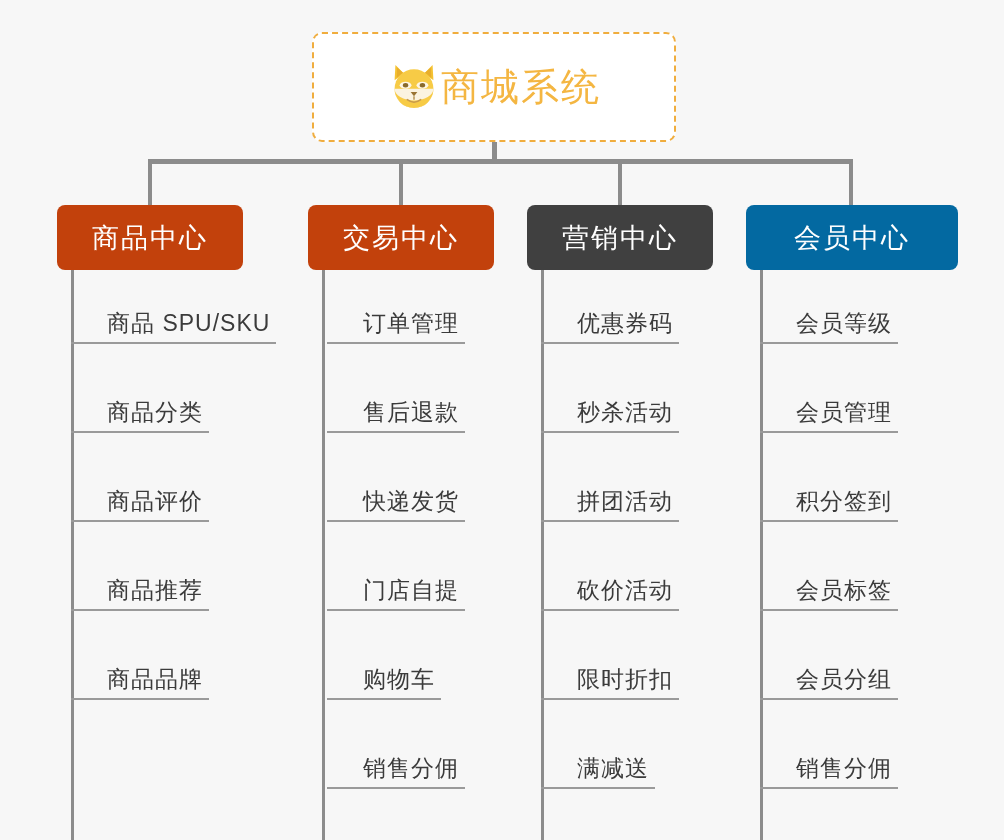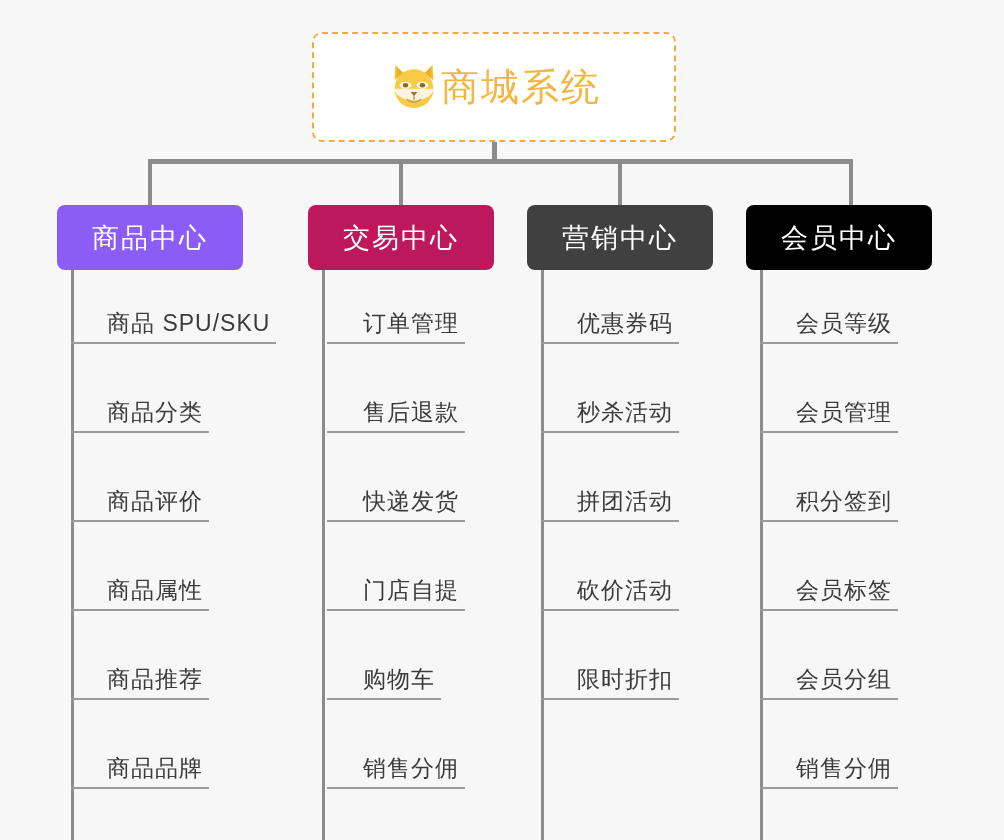--- a/index.html
+++ b/index.html
@@ -133,48 +133,45 @@
   <div class="conn conn-v" style="left:492px; top:142px; width:5px; height:20px;"></div>
 
   <div class="conn conn-h" style="left:148px; top:159px; width:705px; height:5px;"></div>
 
   <div class="conn conn-v" style="left:148px; top:159px; height:48px;"></div>
   <div class="conn conn-v" style="left:399px; top:159px; height:48px;"></div>
   <div class="conn conn-v" style="left:618px; top:159px; height:48px;"></div>
   <div class="conn conn-v" style="left:849px; top:159px; height:48px;"></div>
 
   <div class="column">
-    <div class="cat-box" style="left:57px; width:186px; background:#8b5cf6;">
+    <div class="cat-box" style="left:57px; width:186px; background:#c2410c;">
       <span>商品中心</span>
     </div>
     <div class="trunk" style="left:71px; top:65px; height:747px;"></div>
     <ul class="leaf-list" style="left:71px; top:50px;">
       <li class="leaf-item">
           <span class="leaf-label">商品 SPU/SKU</span>
         </li>
       <li class="leaf-item">
           <span class="leaf-label">商品分类</span>
         </li>
       <li class="leaf-item">
           <span class="leaf-label">商品评价</span>
         </li>
       <li class="leaf-item">
-          <span class="leaf-label">商品属性</span>
-        </li>
-      <li class="leaf-item">
           <span class="leaf-label">商品推荐</span>
         </li>
       <li class="leaf-item">
           <span class="leaf-label">商品品牌</span>
         </li>
     </ul>
   </div>
 
   <div class="column">
-    <div class="cat-box" style="left:308px; width:186px; background:#be185d;">
+    <div class="cat-box" style="left:308px; width:186px; background:#c2410c;">
       <span>交易中心</span>
     </div>
     <div class="trunk" style="left:322px; top:65px; height:747px;"></div>
     <ul class="leaf-list" style="left:327px; top:50px;">
       <li class="leaf-item">
           <span class="leaf-label">订单管理</span>
         </li>
       <li class="leaf-item">
           <span class="leaf-label">售后退款</span>
         </li>
@@ -207,25 +204,28 @@
         </li>
       <li class="leaf-item">
           <span class="leaf-label">拼团活动</span>
         </li>
       <li class="leaf-item">
           <span class="leaf-label">砍价活动</span>
         </li>
       <li class="leaf-item">
           <span class="leaf-label">限时折扣</span>
         </li>
-    </ul>
-  </div>
-
-  <div class="column">
-    <div class="cat-box" style="left:746px; width:186px; background:#000000;">
+      <li class="leaf-item">
+          <span class="leaf-label">满减送</span>
+        </li>
+    </ul>
+  </div>
+
+  <div class="column">
+    <div class="cat-box" style="left:746px; width:212px; background:#0369a1;">
       <span>会员中心</span>
     </div>
     <div class="trunk" style="left:760px; top:65px; height:747px;"></div>
     <ul class="leaf-list" style="left:760px; top:50px;">
       <li class="leaf-item">
           <span class="leaf-label">会员等级</span>
         </li>
       <li class="leaf-item">
           <span class="leaf-label">会员管理</span>
         </li>

